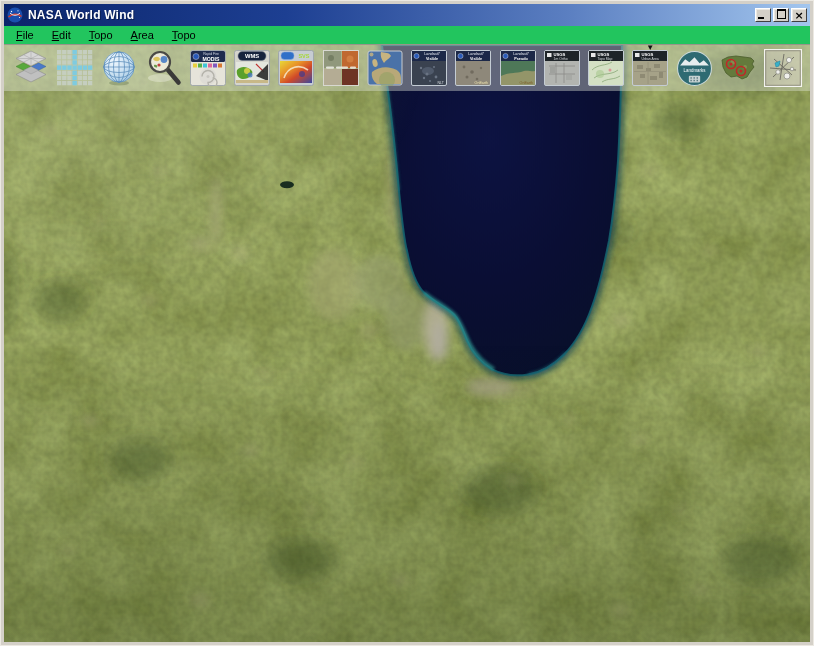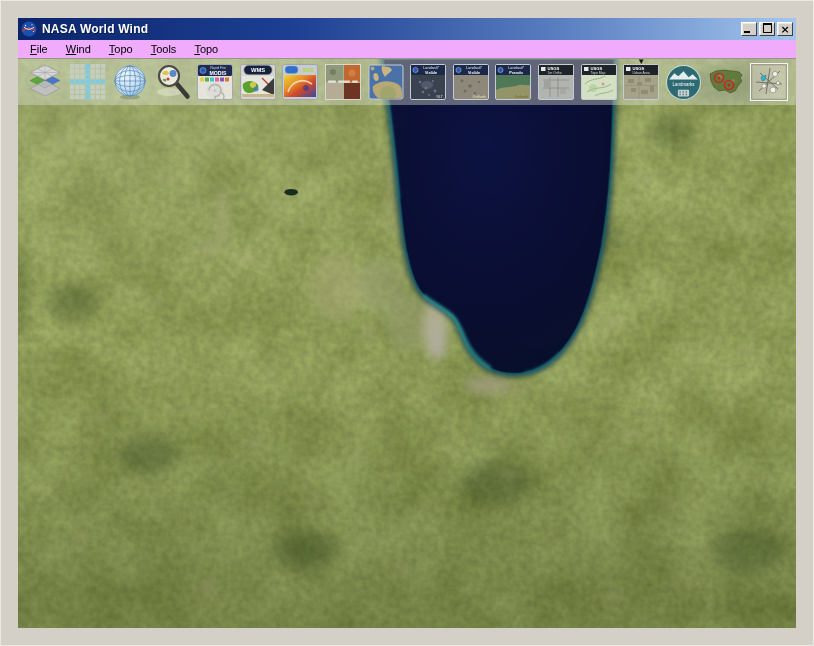--- a/index.html
+++ b/index.html
@@ -1,34 +1,34 @@
 <!DOCTYPE html>
 <html><head>
 <meta charset="utf-8">
 <style>
   html,body{margin:0;padding:0;}
   body{width:814px;height:646px;overflow:hidden;background:#404040;font-family:"Liberation Sans",sans-serif;}
   .window{width:814px;height:646px;box-sizing:border-box;background:#d4d0c8;border:1px solid #ece9e2;
-          padding:17px;display:flex;flex-direction:column;}
+          padding:3px;display:flex;flex-direction:column;}
   
   .titlebar{height:22px;flex:0 0 22px;background:linear-gradient(90deg,#0b256b 0%,#1d3f92 35%,#5b7fc1 70%,#a3c6ee 100%);
             display:flex;align-items:center;padding:0 3px;gap:5px;}
   .nasa-logo{width:16px;height:16px;flex:0 0 16px;}
   .wtitle{color:#ffffff;font-weight:bold;font-size:12px;flex:1;white-space:nowrap;letter-spacing:.2px;
           text-shadow:1px 1px 0 rgba(0,0,0,.35);}
   .controls{display:flex;gap:2px;}
   .win-btn{width:16px;height:14px;background:#d4d0c8;border:1px solid;border-color:#ffffff #404040 #404040 #ffffff;
            box-shadow:inset 1px 1px 0 #ece9e2;display:flex;align-items:flex-end;justify-content:center;
            padding:0;position:relative;cursor:pointer;}
   .glyph-min{width:6px;height:2px;background:#000;margin:0 0 2px -4px;}
   .glyph-max{width:7px;height:7px;border:1px solid #000;border-top-width:2px;margin-bottom:2px;}
   .glyph-close{position:absolute;inset:0;display:flex;align-items:center;justify-content:center;
                font-size:11px;font-weight:bold;color:#000;line-height:1;font-family:"DejaVu Sans",sans-serif;}
   
-  .menubar{height:18px;flex:0 0 18px;background:#f0abfc;display:flex;align-items:center;
+  .menubar{height:18px;flex:0 0 18px;background:#22c55e;display:flex;align-items:center;
            font-size:11px;color:#000;padding-left:3px;border-bottom:1px solid #99958a;}
   .menu-item{display:inline-block;padding:1px 9px 2px 9px;cursor:default;}
   .menu-item::first-letter{text-decoration:underline;}
   
   .content{position:relative;flex:1;overflow:hidden;background:#46581f;}
   svg.map{position:absolute;left:0;top:0;width:100%;height:100%;display:block;}
   
   .toolbar{position:absolute;top:0;left:0;right:0;height:46px;background:rgba(226,231,217,.40);
            display:flex;align-items:center;justify-content:space-between;padding:0 7px;}
   .tbtn{position:relative;width:40px;height:46px;border:0;background:transparent;padding:0;margin:0;
@@ -59,23 +59,23 @@
           <span class="glyph-max"></span>
         </button>
       <button class="win-btn" aria-label="close">
           <span class="glyph-close">×</span>
         </button>
     </div>
   </div>
 
   <div class="menubar">
     <span class="menu-item">File</span>
-    <span class="menu-item">Wind</span>
+    <span class="menu-item">Edit</span>
     <span class="menu-item">Topo</span>
-    <span class="menu-item">Tools</span>
+    <span class="menu-item">Area</span>
     <span class="menu-item">Topo</span>
   </div>
 
   <div class="content">
 
     <svg class="map" viewBox="0 0 806 598" preserveAspectRatio="none">
       <defs>
         <filter id="tnoise" x="0%" y="0%" width="100%" height="100%">
           <feTurbulence type="fractalNoise" baseFrequency="0.016" numOctaves="5" seed="7" stitchTiles="stitch"></feTurbulence>
           <feColorMatrix type="matrix" values="0.30 0 0 0 0.21  0.34 0 0 0 0.26  0.16 0 0 0 0.05  0 0 0 0 1"></feColorMatrix>

